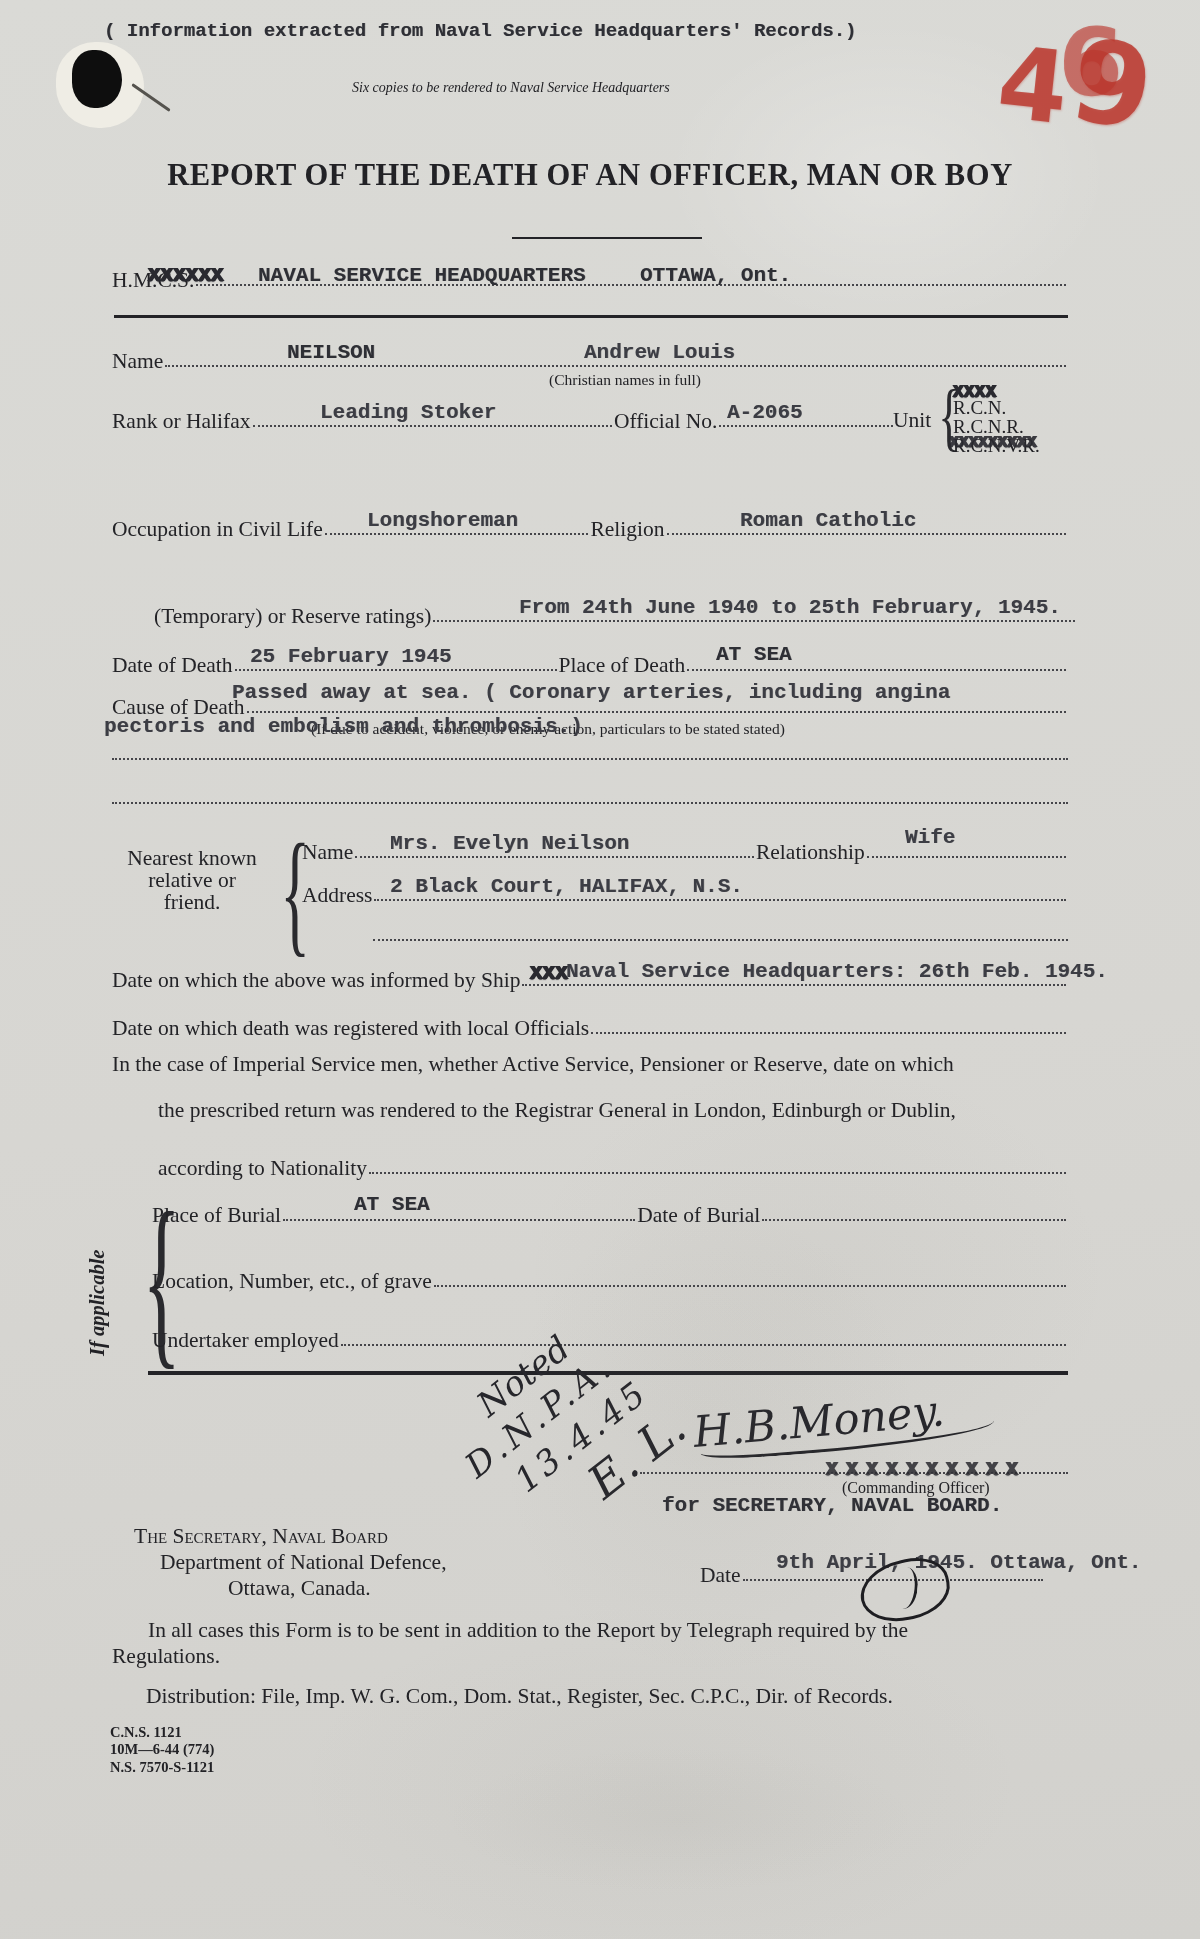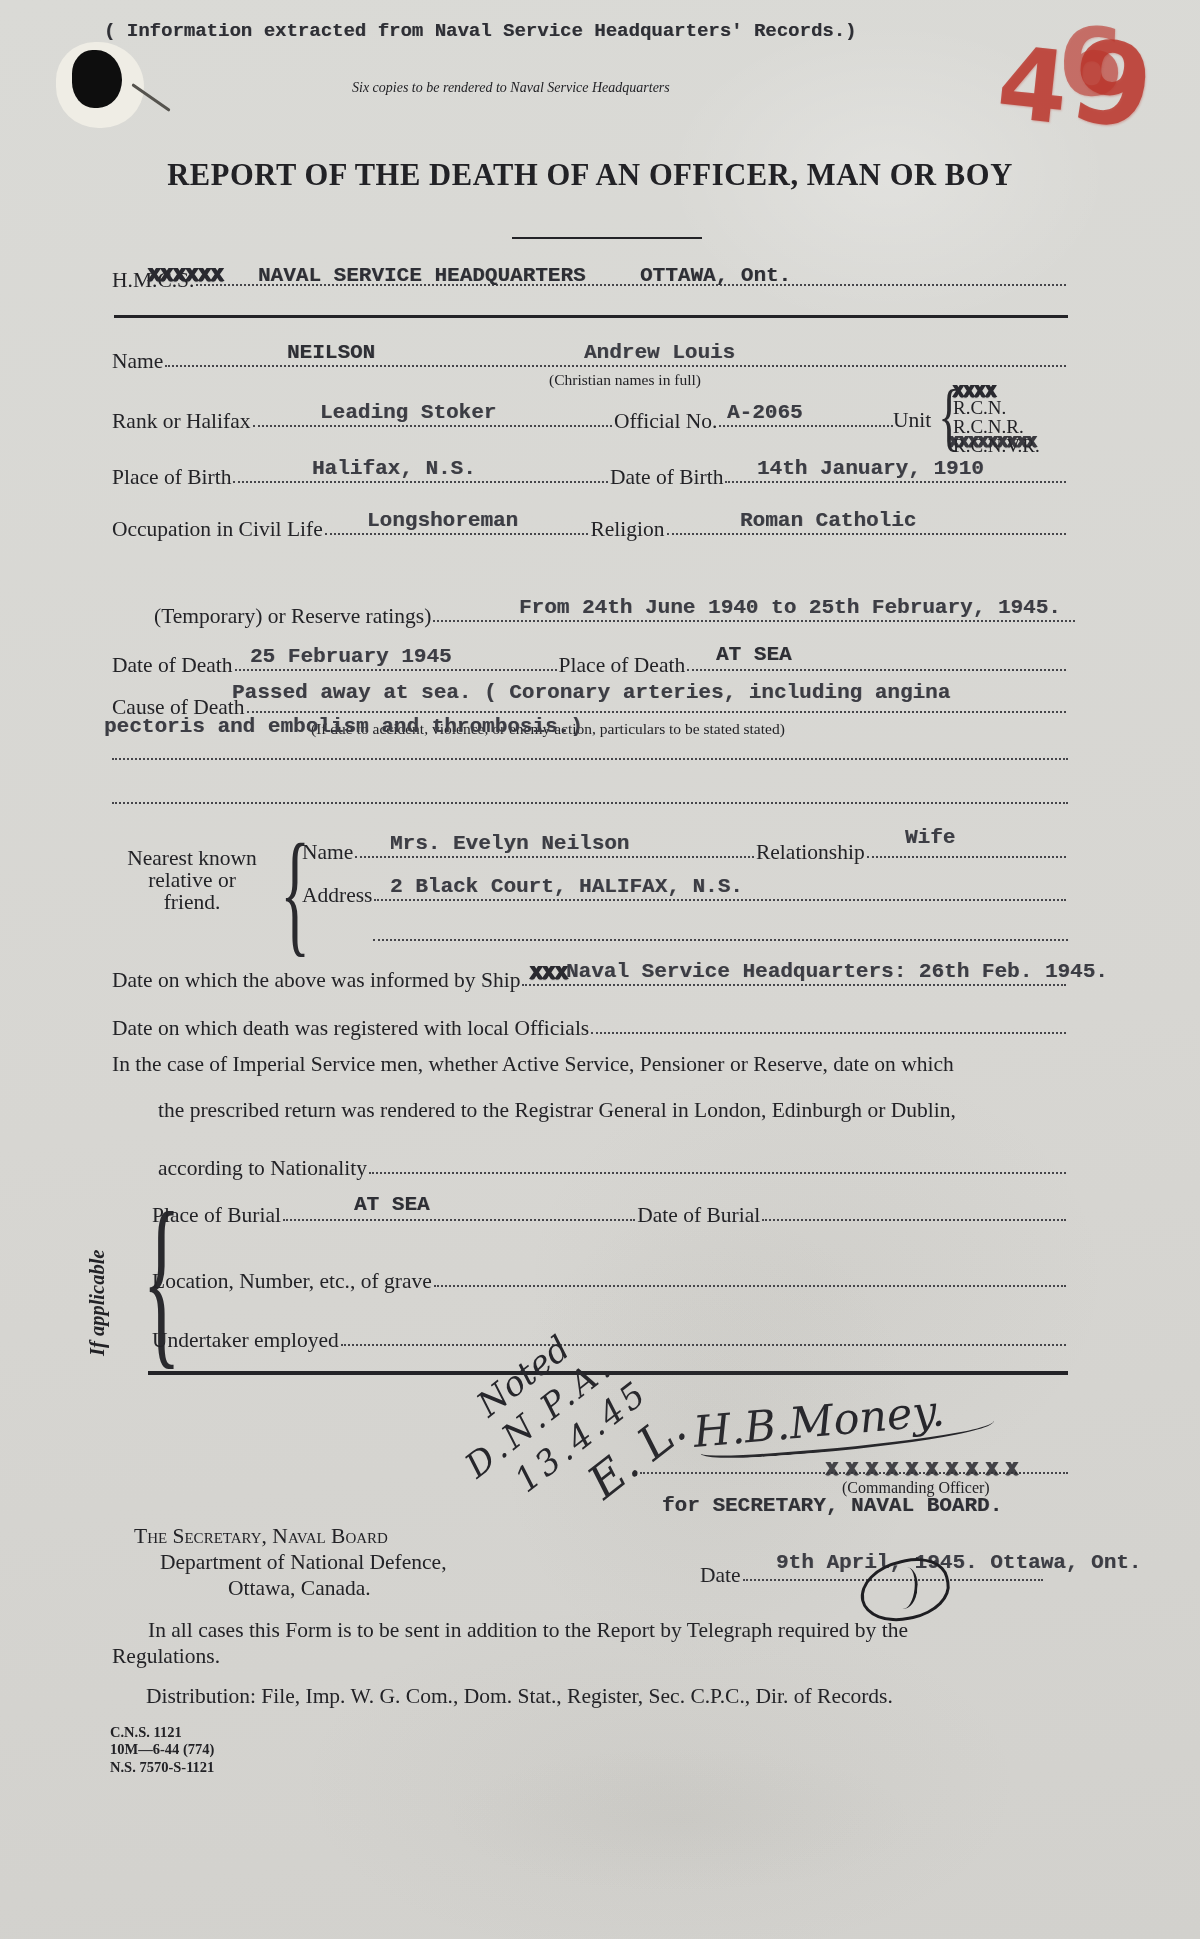--- a/index.html
+++ b/index.html
@@ -80,28 +80,20 @@
   <div class="ab" style="left:893px;top:384px;width:200px;height:80px;">
     <span class="ab lbl" style="left:0;top:26px;">Unit</span>
     <span class="brace" style="left:38px;top:-6px;font-size:76px;transform:scaleX(.6);">{</span>
     <span class="ab strike" style="left:60px;top:-2px;font-size:18px;">XXXX</span>
     <span class="ab" style="left:60px;top:13px;font-size:19px;">R.C.N.</span>
     <span class="ab" style="left:60px;top:32px;font-size:19px;">R.C.N.R.</span>
     <span class="ab" style="left:60px;top:51px;font-size:19px;">R.C.N.V.R.</span>
     <span class="ab strike" style="left:56px;top:49px;font-size:17px;letter-spacing:-.5px;opacity:.9;">XXXXXXXXX</span>
   </div>
 
-  <div class="frow" style="left:112px;top:456px;width:956px;">
-    <span class="lbl">Place of Birth</span>
-    <span class="lead" style="flex-grow:1.1;"></span>
-    <span class="lbl">Date of Birth</span>
-    <span class="lead" style="flex-grow:1;"></span>
-    <span class="ab type" style="left:200px;bottom:10px;">Halifax, N.S.</span>
-    <span class="ab type" style="left:645px;bottom:10px;">14th January, 1910</span>
-  </div>
 
   <div class="frow" style="left:112px;top:508px;width:956px;">
     <span class="lbl">Occupation in Civil Life</span>
     <span class="lead" style="flex-grow:.66;"></span>
     <span class="lbl">Religion</span>
     <span class="lead" style="flex-grow:1;"></span>
     <span class="ab type" style="left:255px;bottom:10px;">Longshoreman</span>
     <span class="ab type" style="left:628px;bottom:10px;">Roman Catholic</span>
   </div>
 

